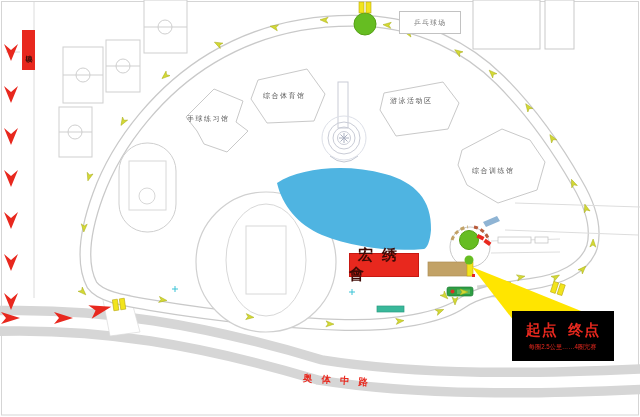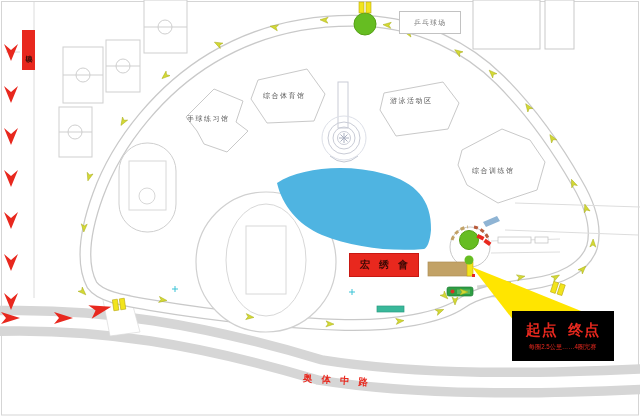--- a/index.html
+++ b/index.html
@@ -14,21 +14,21 @@
     color:#30100a;font-size:7px;display:flex;align-items:center;justify-content:center;
     writing-mode:vertical-rl;text-orientation:upright;letter-spacing:1px;
   }
   #pingpong-box{
     position:absolute;left:399px;top:11px;width:60px;height:21px;background:#fff;
     border:1px solid #c2c2c2;color:#777;font-size:7px;letter-spacing:1px;
     display:flex;align-items:center;justify-content:center;
   }
   #red-building{
     position:absolute;left:349px;top:253px;width:70px;height:24px;background:#e8281e;
-    color:#3f0a05;font-weight:bold;font-size:10px;letter-spacing:9px;text-indent:9px;
+    color:#3f0a05;font-weight:bold;font-size:15px;letter-spacing:9px;text-indent:9px;
     display:flex;align-items:center;justify-content:center;box-shadow:0 0 0 1px #c81812 inset;
   }
   #road-name{
     position:absolute;left:303px;top:372px;color:#e8281e;font-size:9.5px;font-weight:bold;
     letter-spacing:9px;white-space:nowrap;transform:rotate(4deg);transform-origin:left center;
   }
   #callout-box{
     position:absolute;left:512px;top:311px;width:102px;height:50px;background:#000000;
     display:flex;flex-direction:column;align-items:center;justify-content:center;
   }

